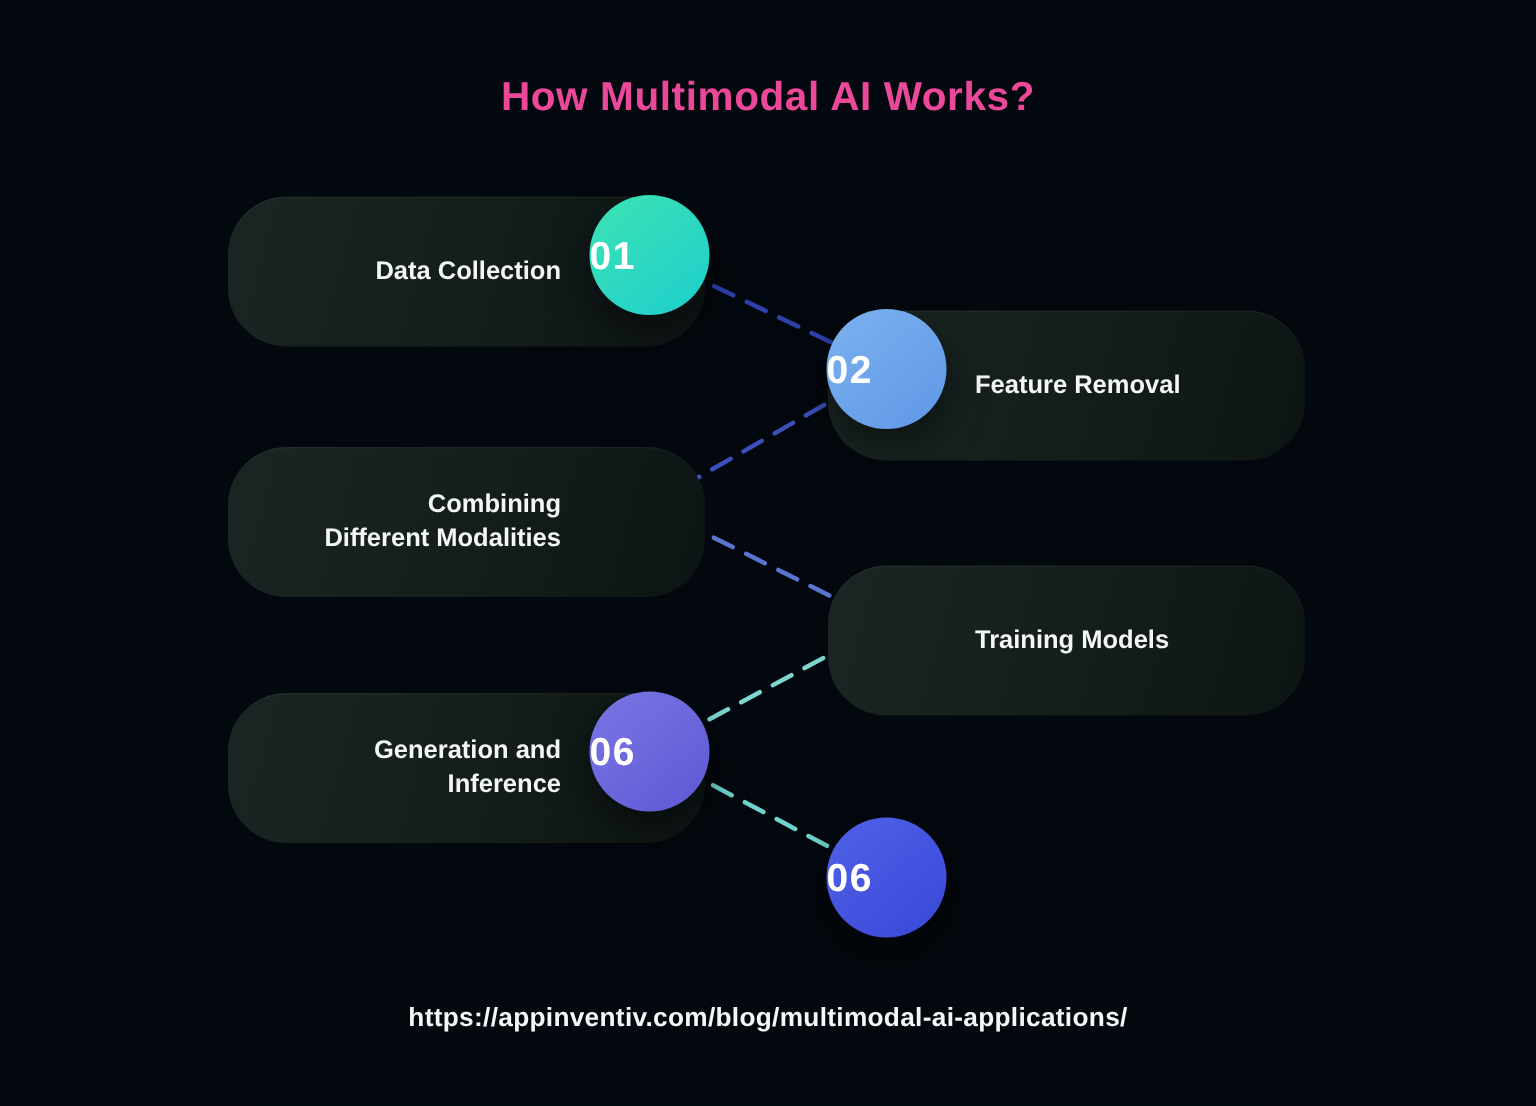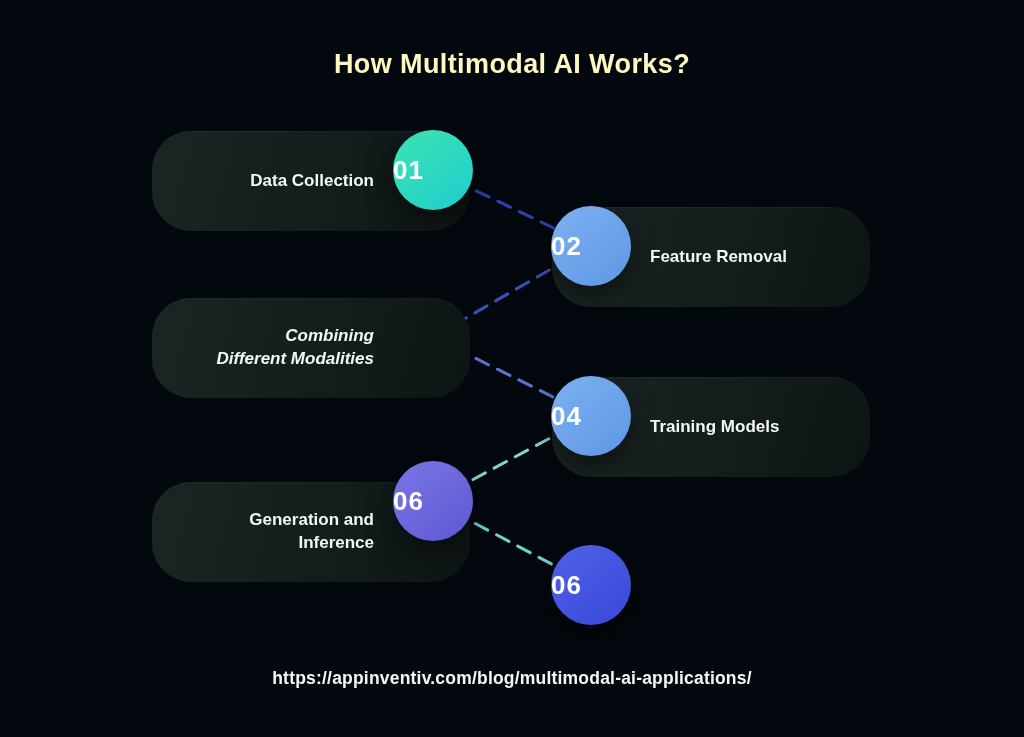--- a/index.html
+++ b/index.html
@@ -15,21 +15,21 @@
     background: #03080e;
     overflow: hidden;
   }
   .title {
     position: absolute;
     top: 49px;
     left: 0;
     width: 100%;
     margin: 0;
     text-align: center;
-    color: #fef9c3;
+    color: #ec4899;
     font-size: 27px;
     font-weight: 700;
     letter-spacing: 0.4px;
   }
   .connectors {
     position: absolute;
     top: 0;
     left: 0;
     width: 1024px;
     height: 737px;
@@ -69,23 +69,23 @@
     display: flex;
     align-items: center;
     color: #ffffff;
     font-size: 26px;
     font-weight: 700;
     letter-spacing: 1px;
     box-shadow: 0 10px 26px rgba(0,0,0,0.5);
   }
   .p1 { left: 152px; top: 131px; }
   .p2 { left: 552px; top: 207px; }
-  .p3 { left: 152px; top: 298px; font-style: italic; }
+  .p3 { left: 152px; top: 298px; }
   .p4 { left: 552px; top: 377px; }
-  .p5 { left: 152px; top: 462px; margin-top: 20px; }
+  .p5 { left: 152px; top: 462px; }
   .p6 { left: 552px; top: 546px; }
   .c1 { left: 393px; top: 130px; background: linear-gradient(140deg, #3ee2b2, #1ccfce); }
   .c2 { left: 551px; top: 206px; background: linear-gradient(140deg, #7db1ef, #5e97e6); }
   .c3 { left: 393px; top: 297px; background: linear-gradient(140deg, #38b5f3, #18a0e8); }
   .c4 { left: 551px; top: 376px; background: linear-gradient(140deg, #7db1ef, #5e97e6); }
   .c5 { left: 393px; top: 461px; background: linear-gradient(140deg, #7b76e5, #5d58d3); }
   .c6 { left: 551px; top: 545px; background: linear-gradient(140deg, #5062e8, #3a47d8); }
   .footer-url {
     position: absolute;
     top: 668px;
@@ -128,23 +128,20 @@
   </div>
 
   <div class="pill left p3">
     <span class="label">Combining
 Different Modalities</span>
   </div>
 
   <div class="pill right p4">
     <span class="label">Training Models</span>
   </div>
-  <div class="circle c4">
-    <span>04</span>
-  </div>
 
   <div class="pill left p5">
     <span class="label">Generation and
 Inference</span>
   </div>
   <div class="circle c5">
     <span>06</span>
   </div>
 
   <div class="circle c6">

